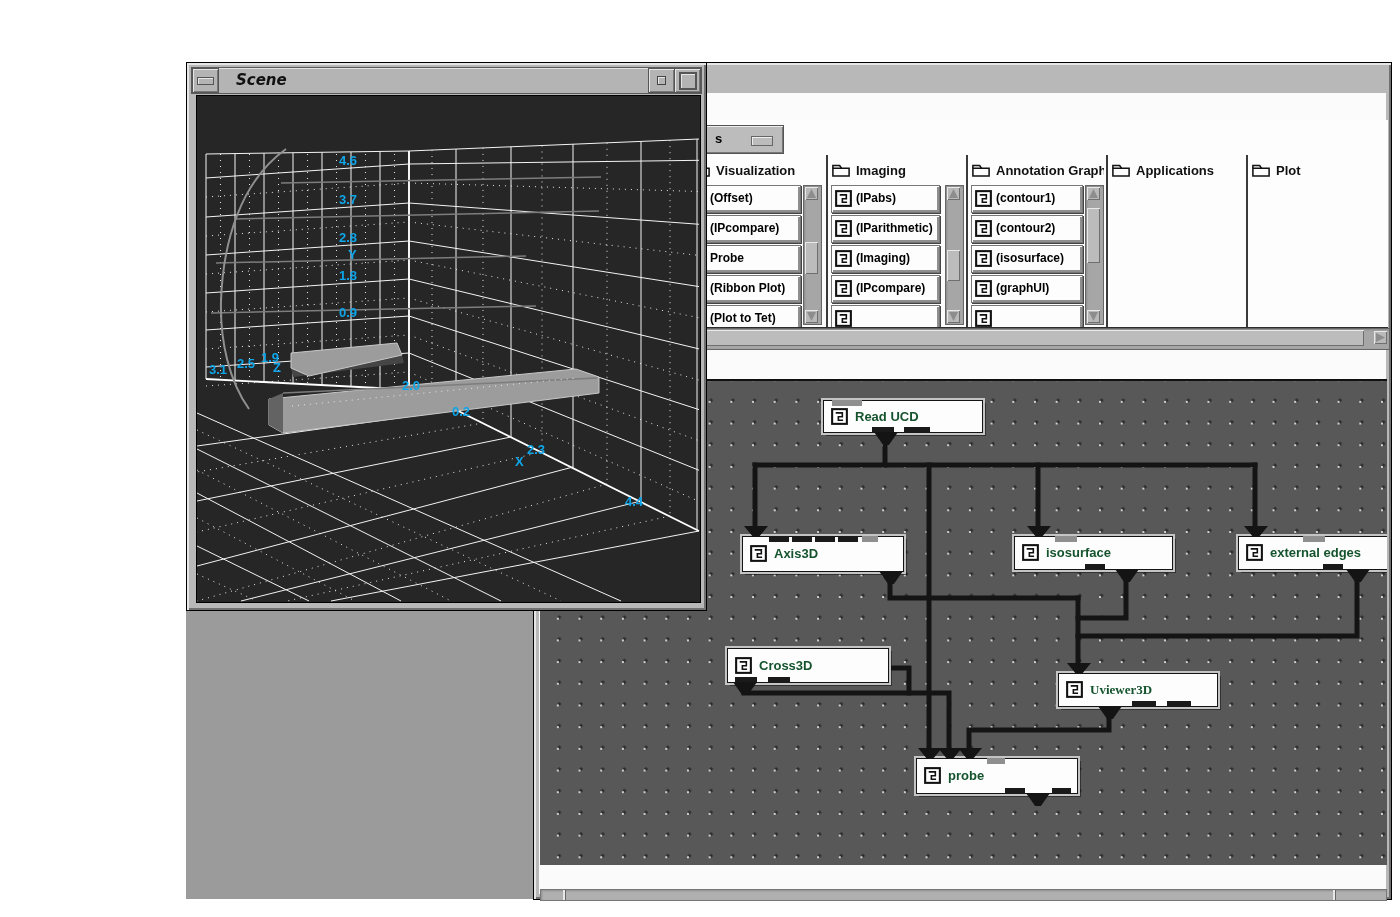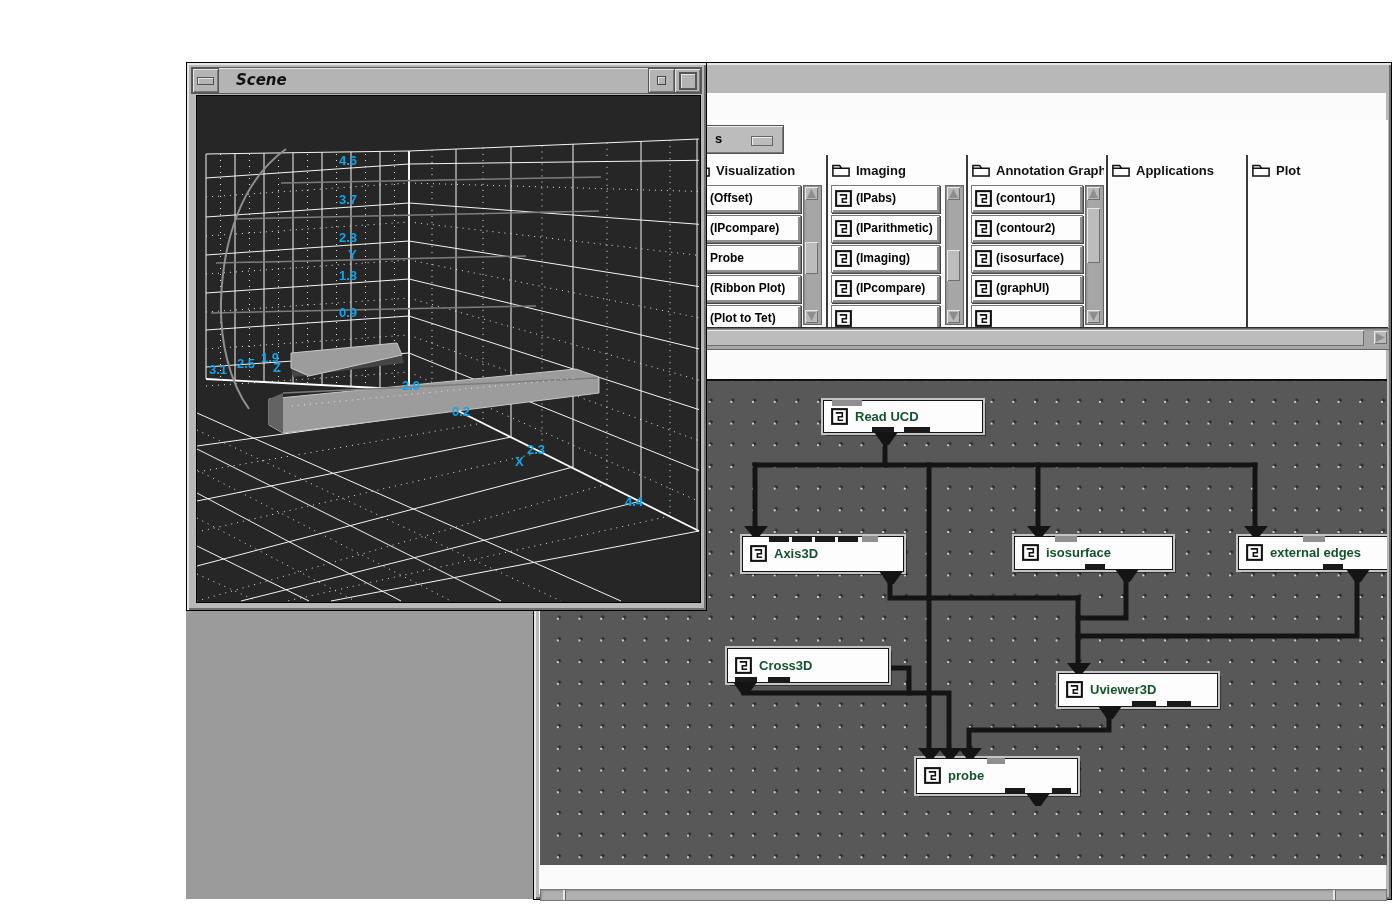--- a/index.html
+++ b/index.html
@@ -339,21 +339,21 @@
           <div class="module" style="left: 187px; top: 267px; width: 160px; height: 33px; text-decoration: underline;">
             <svg viewBox="0 0 18 18" width="17" height="17">
               <rect x="1.2" y="1.2" width="15.6" height="15.6" fill="#fff" stroke="#111" stroke-width="2.2"></rect>
               <path d="M5 5.2 h7 v4 h-4.2 v3.8 h5" fill="none" stroke="#111" stroke-width="1.7"></path>
             </svg>
             <span class="mlabel">Cross3D</span>
             <div class="port dark" style="left: 7px; width: 22px; bottom: -1px;"></div>
             <div class="port dark" style="left: 40px; width: 22px; bottom: -1px;"></div>
             <div class="fout" style="left: 5px;"></div>
           </div>
-          <div class="module" style="left: 518px; top: 292px; width: 158px; height: 32px;">
+          <div class="module" style="left: 518px; top: 292px; width: 158px; height: 32px; font-family: Liberation Serif, serif;">
             <svg viewBox="0 0 18 18" width="17" height="17">
               <rect x="1.2" y="1.2" width="15.6" height="15.6" fill="#fff" stroke="#111" stroke-width="2.2"></rect>
               <path d="M5 5.2 h7 v4 h-4.2 v3.8 h5" fill="none" stroke="#111" stroke-width="1.7"></path>
             </svg>
             <span class="mlabel">Uviewer3D</span>
             <div class="port dark" style="left: 73px; width: 24px; bottom: -1px;"></div>
             <div class="port dark" style="left: 108px; width: 24px; bottom: -1px;"></div>
             <div class="fin" style="left: 8px;"></div>
             <div class="fout" style="left: 39px;"></div>
           </div>

